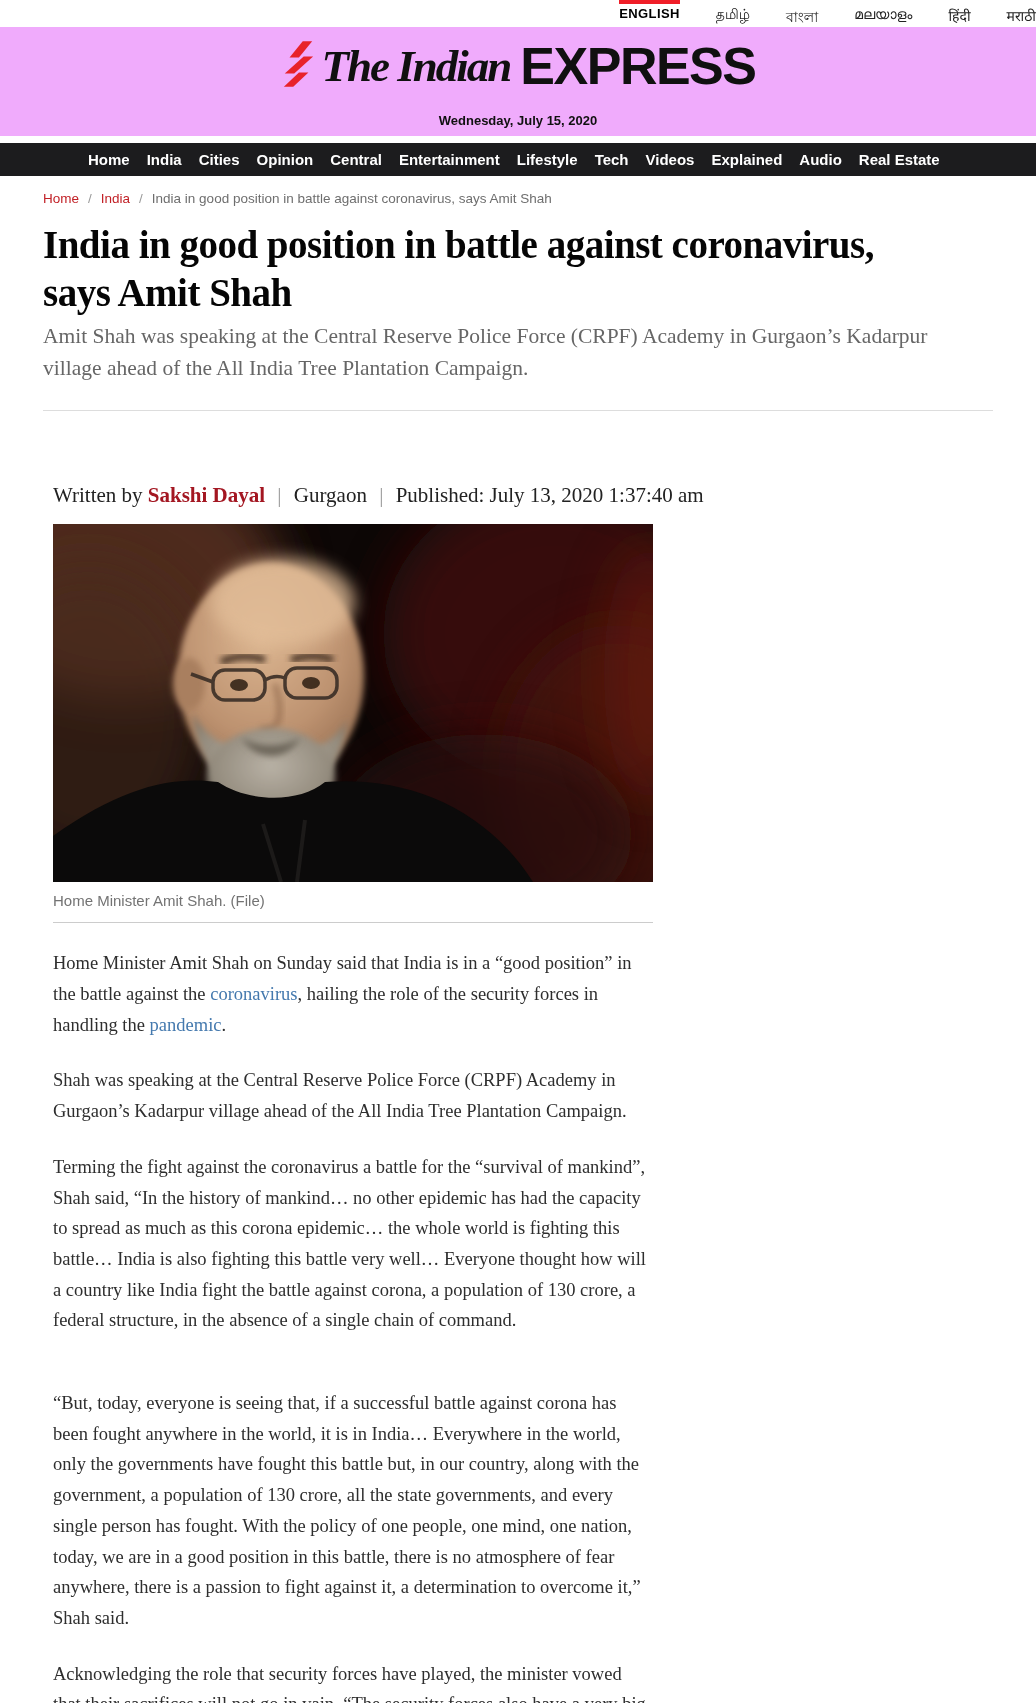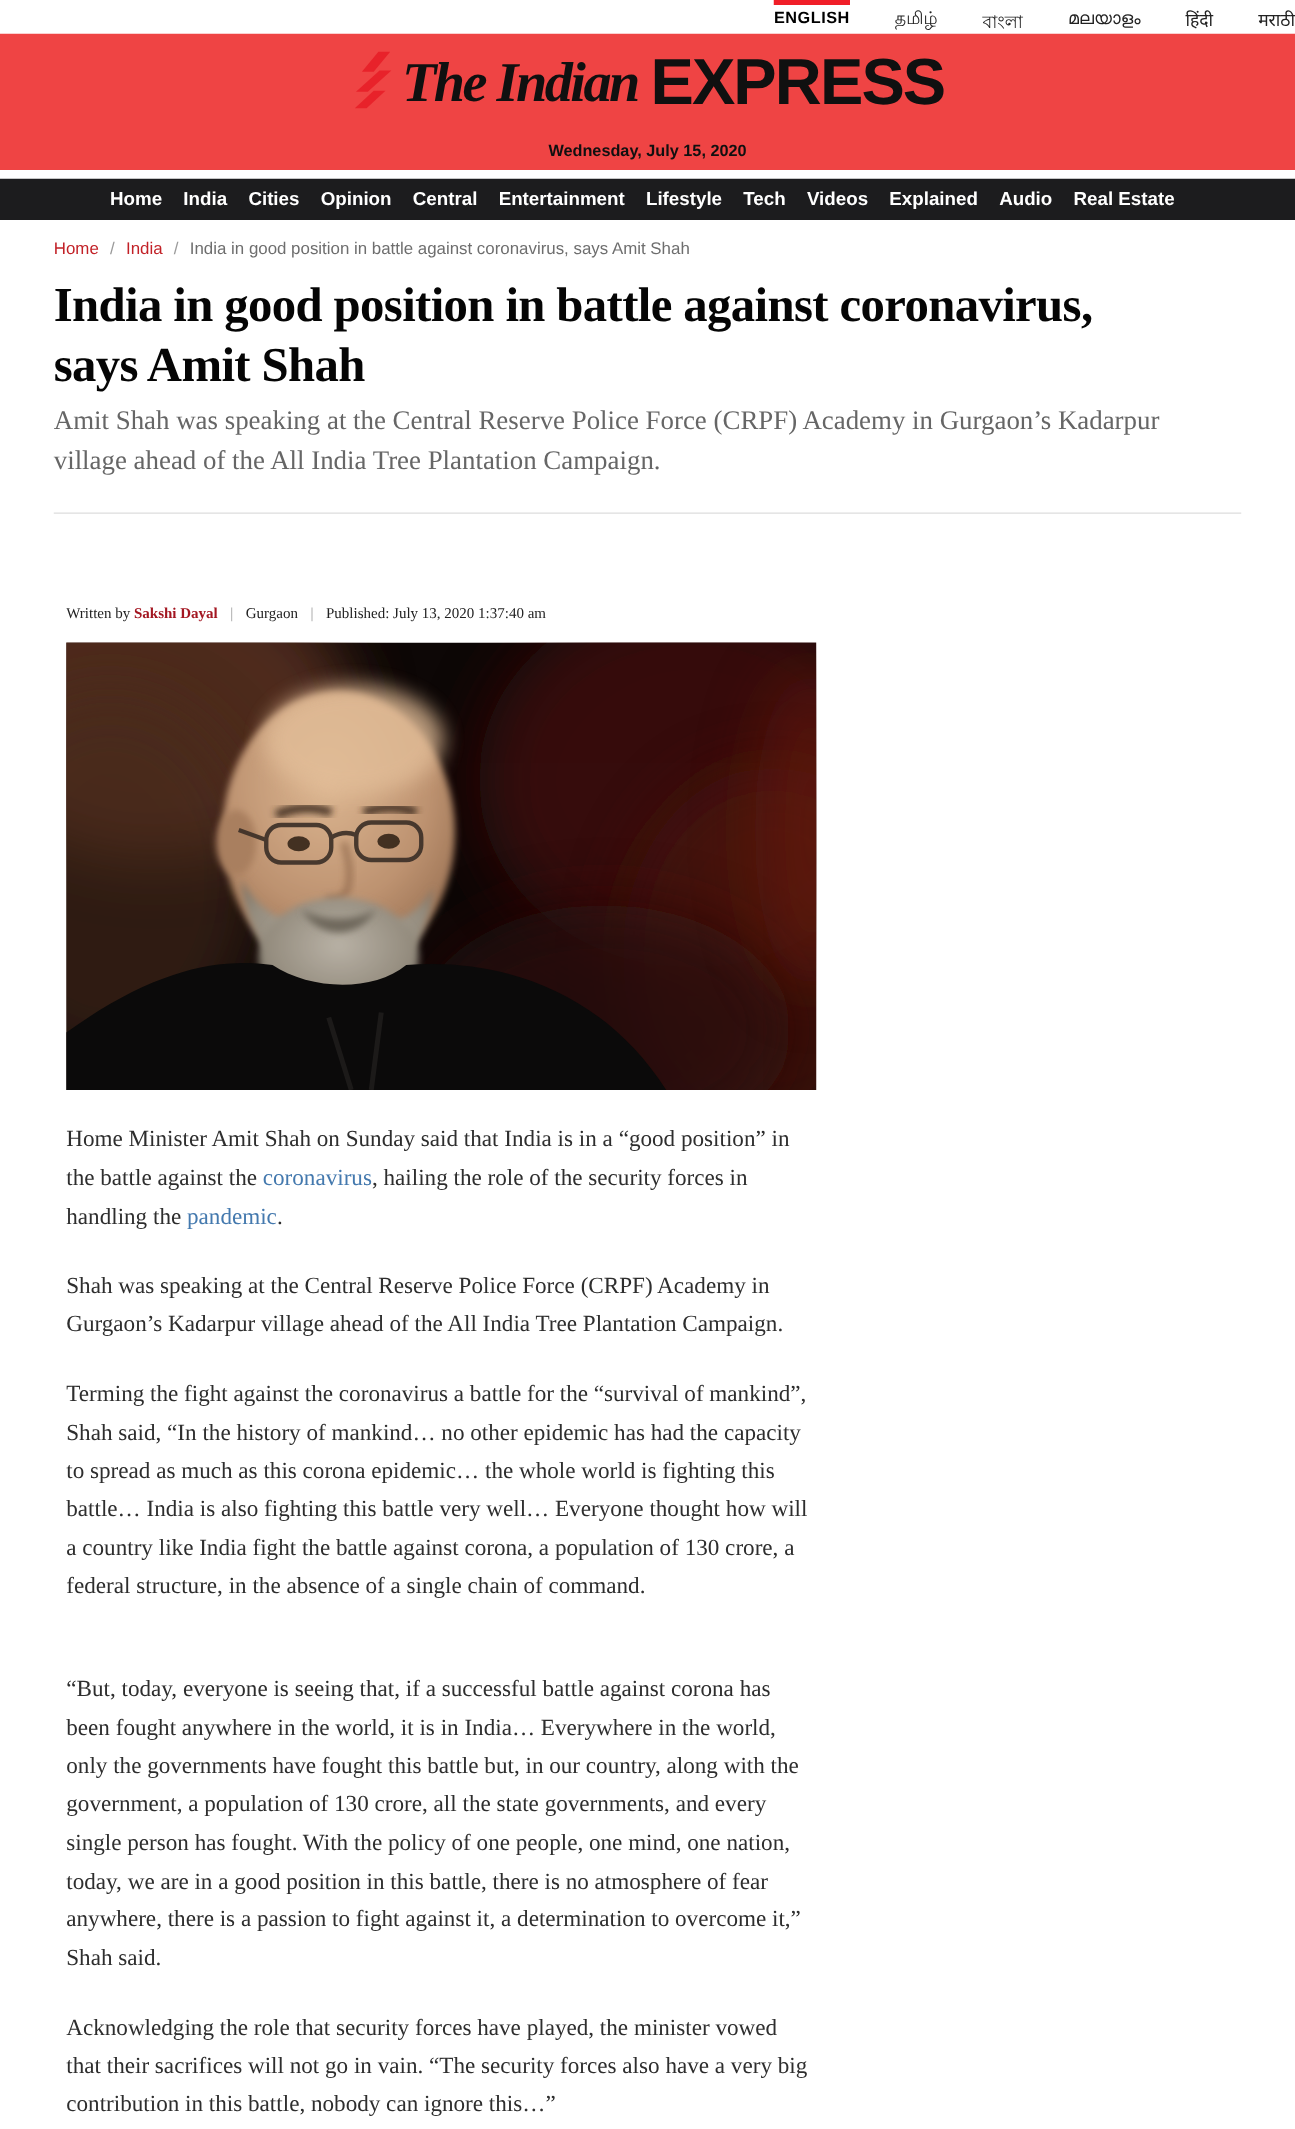--- a/index.html
+++ b/index.html
@@ -9,21 +9,21 @@
     font-family:"Liberation Sans", sans-serif;
   }
 
   
   .lang-bar { display:flex; justify-content:flex-end; align-items:flex-start; gap:36px; height:27px; }
   .lang-item { font-size:14px; color:#222; padding-top:6px; cursor:pointer; }
   .lang-item.active { font-weight:700; font-size:13px; letter-spacing:.4px; color:#000;
                       border-top:4px solid #f01e28; padding-top:2px; }
 
   
-  .masthead { background:#ef4444; text-align:center; padding:9px 0 8px; }
+  .masthead { background:#f0abfc; text-align:center; padding:9px 0 8px; }
   .logo-row { display:flex; justify-content:center; align-items:center; gap:7px; }
   .logo-script { font-family:"Liberation Serif", serif; font-style:italic; font-weight:700;
                  font-size:45px; color:#101010; letter-spacing:-2px; }
   .logo-express { font-family:Liberation Sans, sans-serif; font-weight:700; font-size:52px;
                   color:#101010; letter-spacing:-1.5px; margin-left:3px; }
   .masthead-date { font-weight:700; font-size:13px; color:#101010; margin-top:17px; }
 
   
   .nav { background:#1c1c1e; margin-top:7px; height:33px; display:flex; align-items:center; }
   .nav-inner { display:flex; gap:17px; padding-left:88px; }
@@ -37,21 +37,21 @@
   .crumb-sep { color:#9a9a9a; }
 
   
   h1.headline { font-family:"Liberation Serif", serif; font-weight:700; font-size:39px;
                 line-height:1.24; color:#050505; letter-spacing:-.5px; margin-top:15px; max-width:880px; }
   .subhead { font-family:"Liberation Serif", serif; font-size:21.5px; line-height:1.48;
              color:#666; margin-top:3px; max-width:900px; }
   .divider { border:none; border-top:1px solid #ddd; margin-top:26px; }
 
   
-  .byline { margin:72px 0 0 10px; font-family:"Liberation Serif", serif; font-size:12px; color:#222; }
+  .byline { margin:72px 0 0 10px; font-family:"Liberation Serif", serif; font-size:21px; color:#222; }
   .byline .author { font-weight:700; color:#a31621; cursor:pointer; }
   .byline .sep { color:#999; margin:0 7px; }
 
   
   .photo-block { margin:16px 0 0 10px; width:600px; }
   .photo-block svg { display:block; }
   .caption { font-size:15px; color:#737373; padding:10px 0 13px; border-bottom:1px solid #ccc; }
 
   
   .article-body { margin-left:10px; max-width:600px; font-family:"Liberation Serif", serif;
@@ -178,20 +178,21 @@
 
       <path d="M222 160 q8 26 2 40 q-8 8 -16 4" stroke="#8a6347" stroke-width="5" fill="none" opacity=".7" filter="url(#b3)"></path>
 
       <path d="M140 190 q8 78 78 92 q66 -8 76 -86 q-18 34 -76 36 q-58 -4 -78 -42 Z" fill="url(#beardGrad)" filter="url(#b3)"></path>
       <ellipse cx="218" cy="252" rx="64" ry="48" fill="url(#beardGrad)" filter="url(#b3)"></ellipse>
       <path d="M188 214 q30 14 60 0 q-12 18 -30 18 q-18 0 -30 -18 Z" fill="#6e675c" filter="url(#b3)"></path>
 
       <path d="M0 358 L0 312 C70 262 120 252 165 258 C195 278 245 280 272 258 C350 252 430 280 480 358 Z" fill="#0b0a0a"></path>
       <path d="M210 300 L228 358 M252 296 L244 358" stroke="#1c1a19" stroke-width="4" fill="none"></path>
     </svg>
+    <figcaption class="caption">Home Minister Amit Shah. (File)</figcaption>
   </figure>
 
   <div class="article-body">
     <p><span>Home Minister Amit Shah on Sunday said that India is in a “good position” in the battle against the </span><a class="body-link">coronavirus</a><span>, hailing the role of the security forces in handling the </span><a class="body-link">pandemic</a><span>.</span></p>
     <p>Shah was speaking at the Central Reserve Police Force (CRPF) Academy in Gurgaon’s Kadarpur village ahead of the All India Tree Plantation Campaign.</p>
     <p>Terming the fight against the coronavirus a battle for the “survival of mankind”, Shah said, “In the history of mankind… no other epidemic has had the capacity to spread as much as this corona epidemic… the whole world is fighting this battle… India is also fighting this battle very well… Everyone thought how will a country like India fight the battle against corona, a population of 130 crore, a federal structure, in the absence of a single chain of command.</p>
     <p class="gap-large">“But, today, everyone is seeing that, if a successful battle against corona has been fought anywhere in the world, it is in India… Everywhere in the world, only the governments have fought this battle but, in our country, along with the government, a population of 130 crore, all the state governments, and every single person has fought. With the policy of one people, one mind, one nation, today, we are in a good position in this battle, there is no atmosphere of fear anywhere, there is a passion to fight against it, a determination to overcome it,” Shah said.</p>
     <p>Acknowledging the role that security forces have played, the minister vowed that their sacrifices will not go in vain. “The security forces also have a very big contribution in this battle, nobody can ignore this…”</p>
   </div>
 

